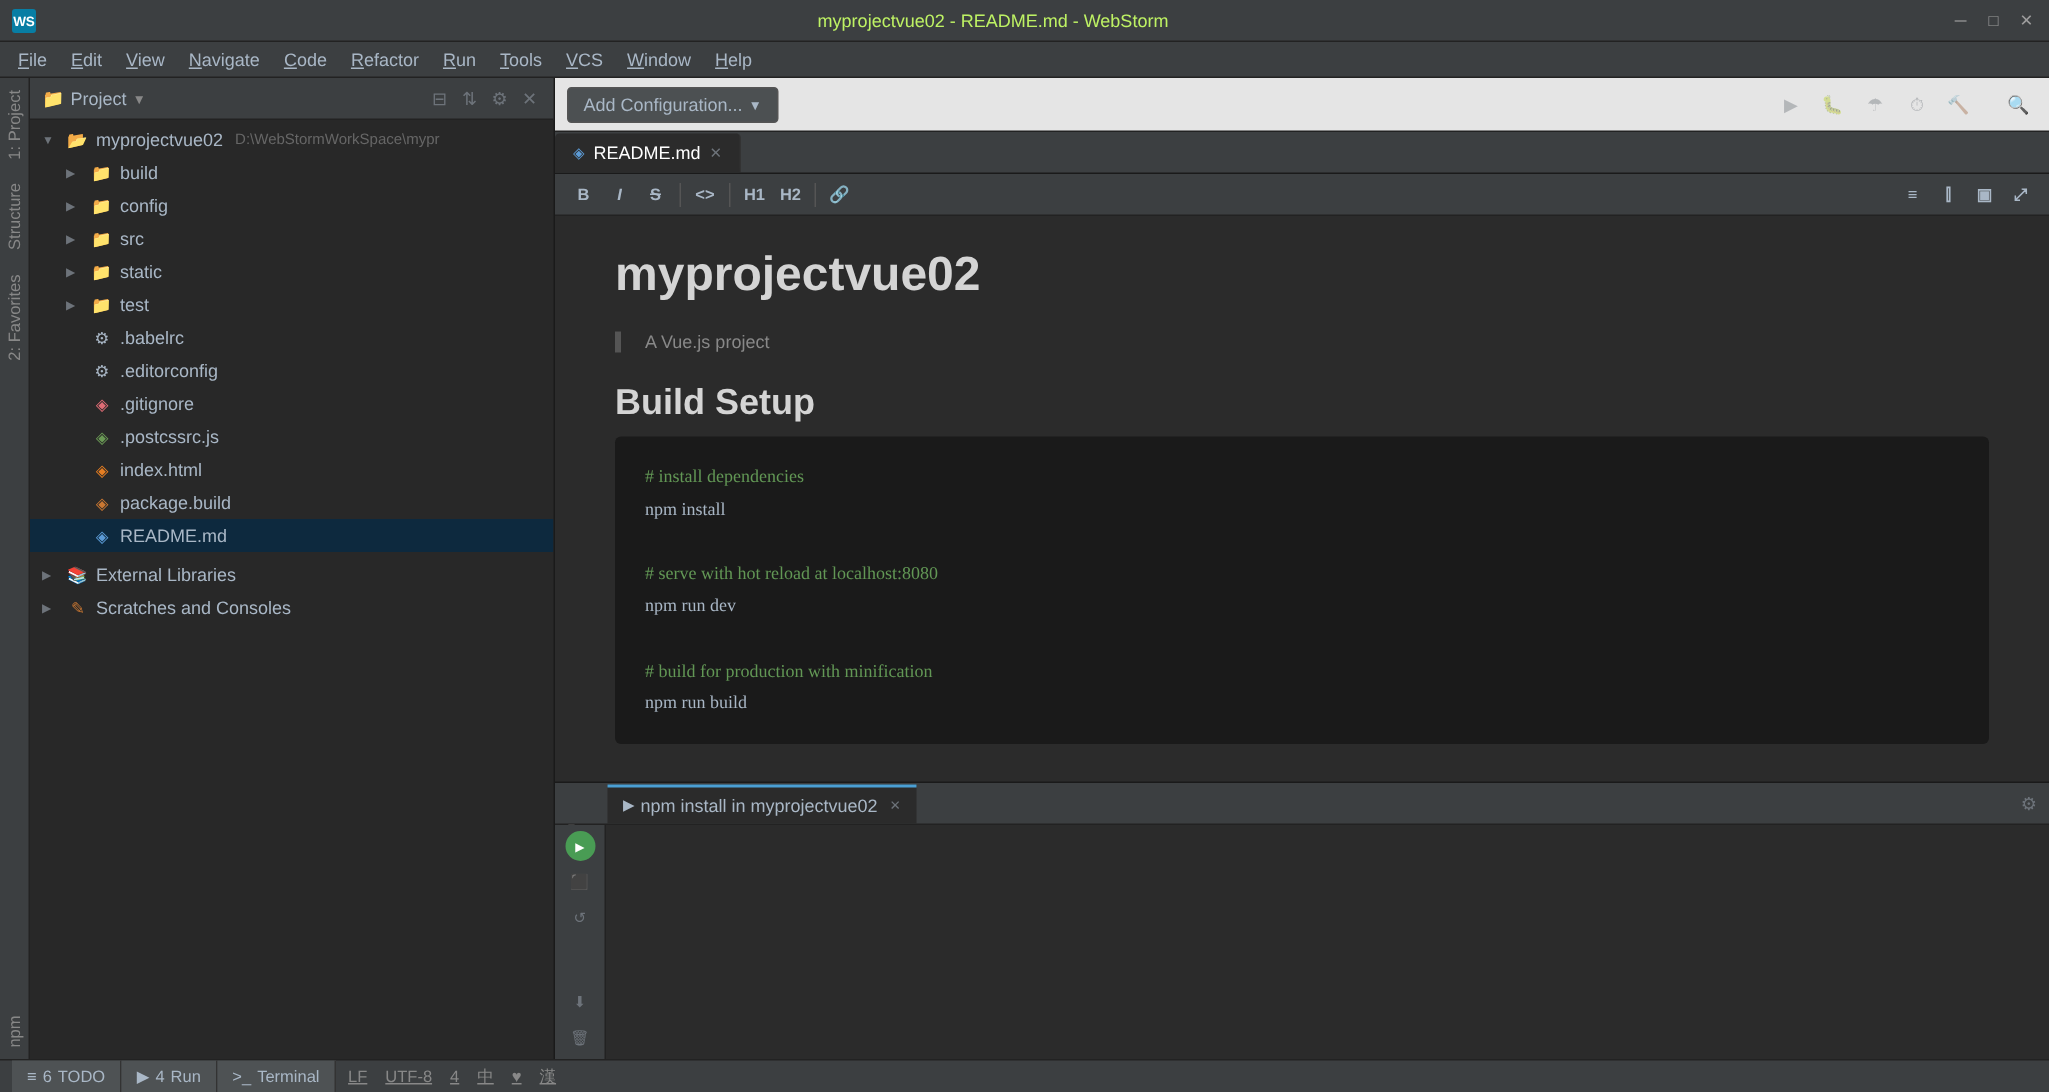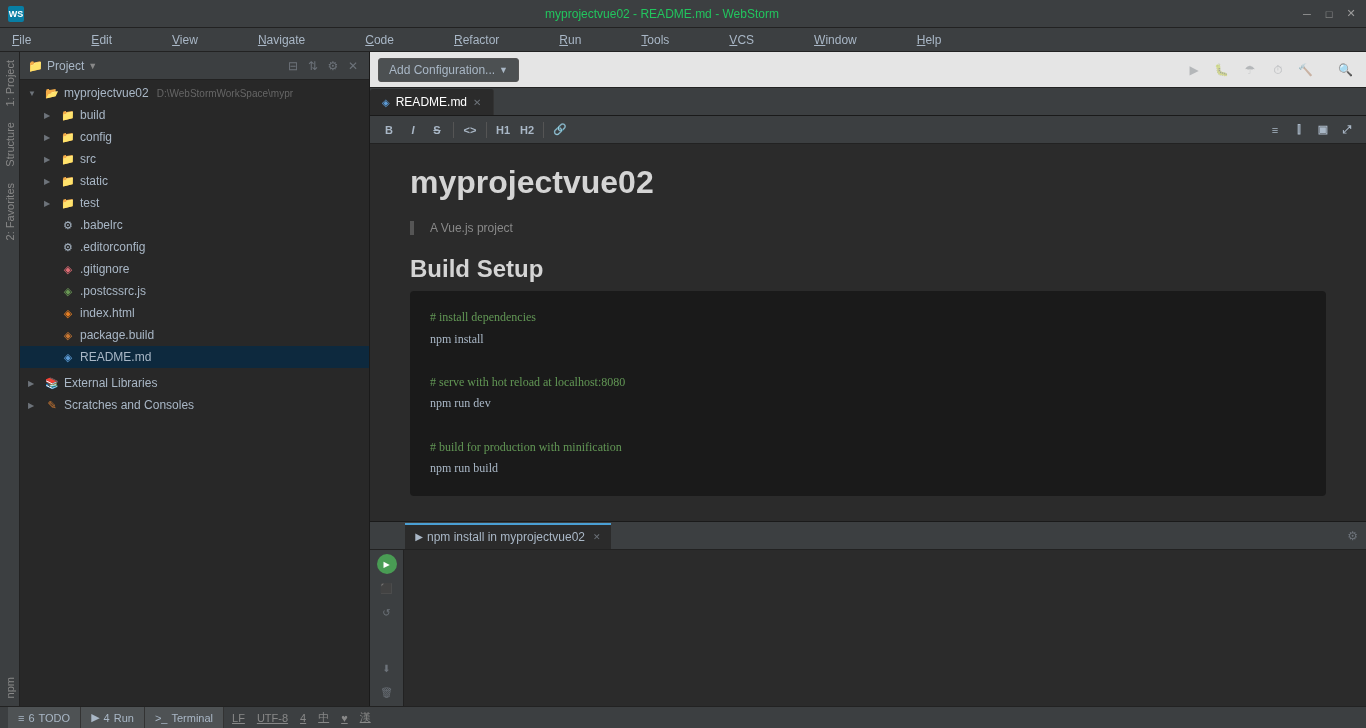--- a/index.html
+++ b/index.html
@@ -9,37 +9,36 @@
     #titlebar {
       height: 28px;
       background: #3c3f41;
       display: flex;
       align-items: center;
       justify-content: space-between;
       padding: 0 8px;
       border-bottom: 1px solid #222;
     }
     #titlebar-left { display: flex; align-items: center; gap: 6px; }
-    #titlebar-center { font-size: 12px; color: #22c55e; }
+    #titlebar-center { font-size: 12px; color: #bef264; }
     #titlebar-controls { display: flex; gap: 8px; }
     #titlebar-controls span {
       width: 14px; height: 14px; display: flex; align-items: center; justify-content: center;
       cursor: pointer; color: #9d9d9d; font-size: 11px;
     }
     .ws-logo { width: 16px; height: 16px; background: #087ea4; border-radius: 2px; display: flex; align-items: center; justify-content: center; font-size: 9px; font-weight: bold; color: white; }
 
     
     #menubar {
       height: 24px;
       background: #3c3f41;
       display: flex;
       align-items: center;
       padding: 0 4px;
       border-bottom: 1px solid #222;
-      gap: 44px;
     }
     .menu-item {
       padding: 2px 8px;
       cursor: pointer;
       color: #a9b7c6;
       font-size: 12px;
       border-radius: 2px;
     }
     .menu-item span { text-decoration: underline; }
 

